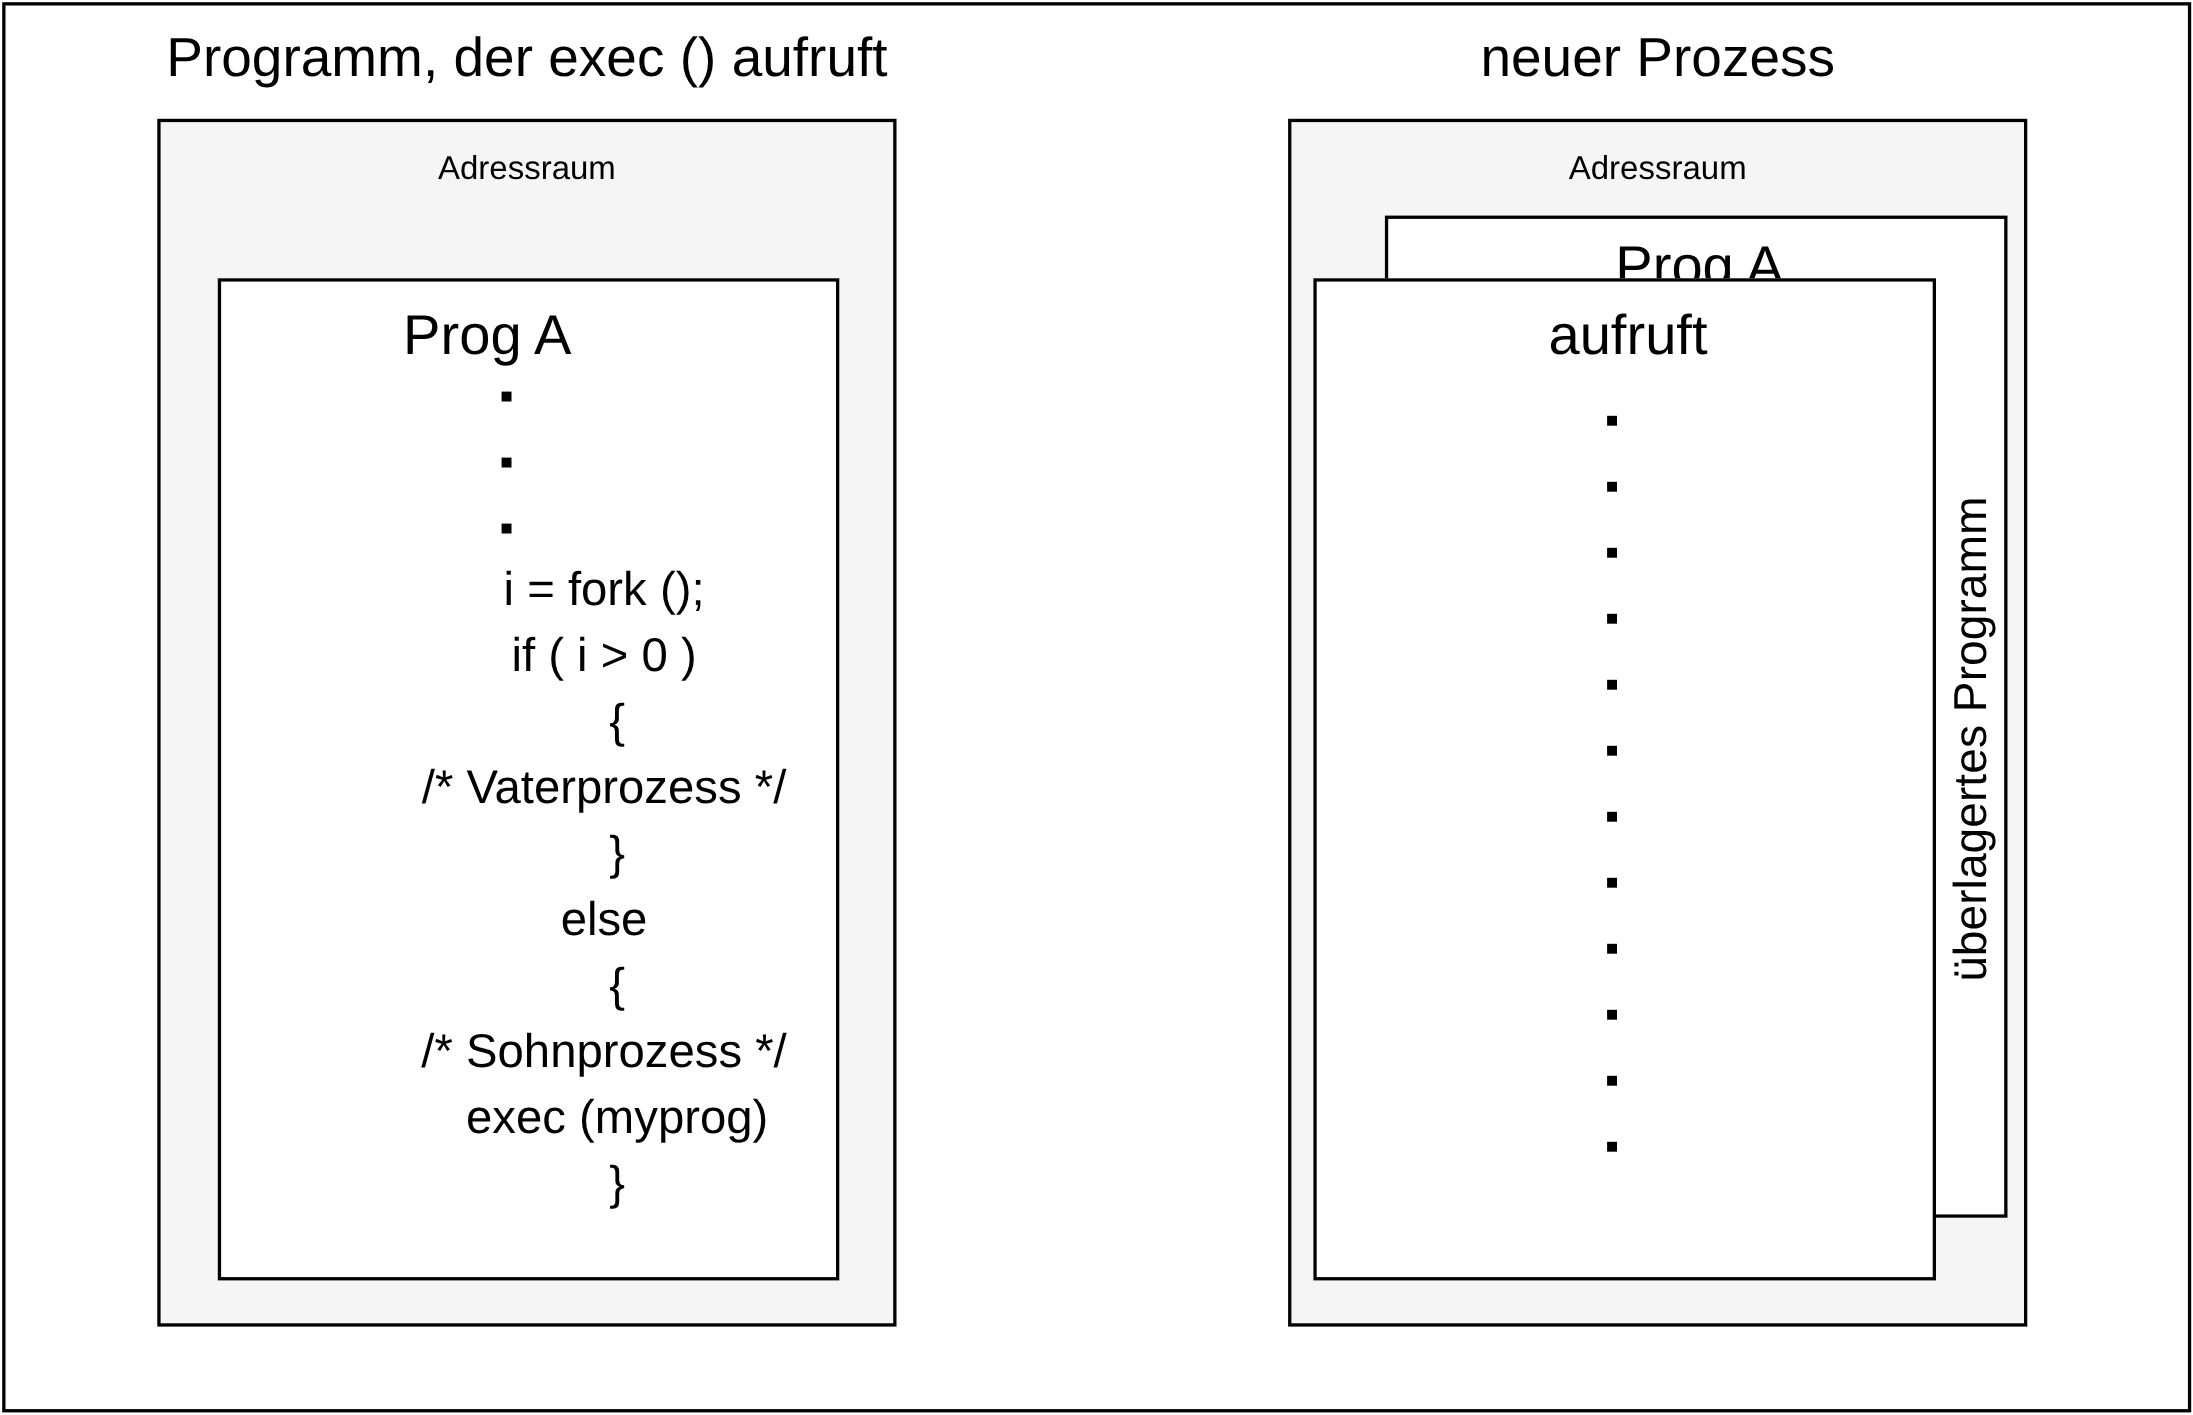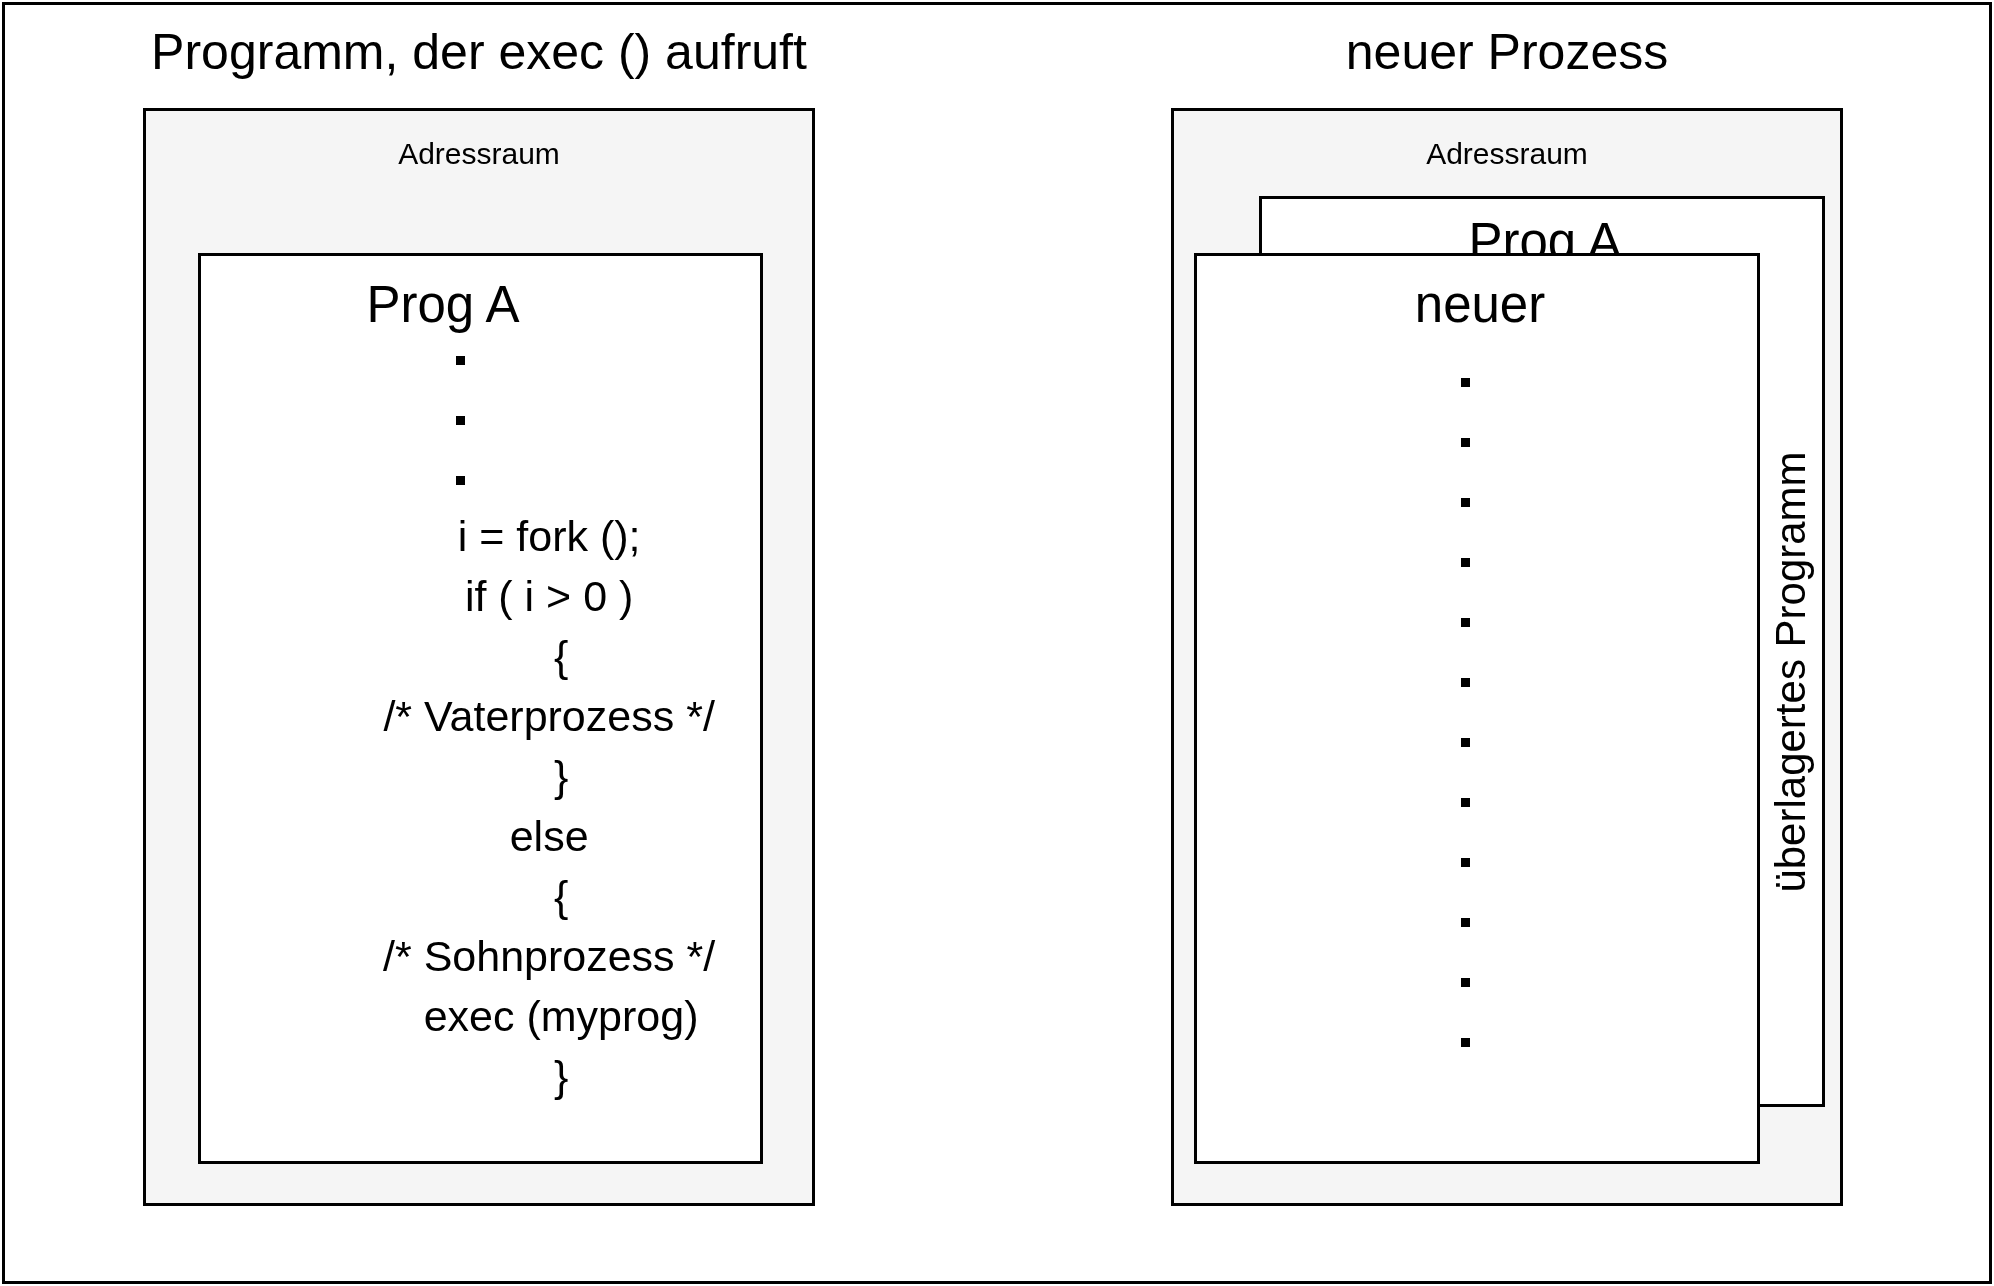--- a/index.html
+++ b/index.html
@@ -89,21 +89,21 @@
   <div class="addr-label">Adressraum</div>
 </div>
 
 <div id="right-back" class="whitebox">
   <div id="back-prog-label" class="boxlabel">Prog A</div>
 </div>
 
 <div id="overlay-caption">überlagertes Programm</div>
 
 <div id="right-front" class="whitebox">
-  <div id="front-prog-label" class="boxlabel">neuer</div>
+  <div id="front-prog-label" class="boxlabel">aufruft</div>
   <div id="right-dots" class="dots">
       <span class="dot"></span>
       <span class="dot"></span>
       <span class="dot"></span>
       <span class="dot"></span>
       <span class="dot"></span>
       <span class="dot"></span>
       <span class="dot"></span>
       <span class="dot"></span>
       <span class="dot"></span>

